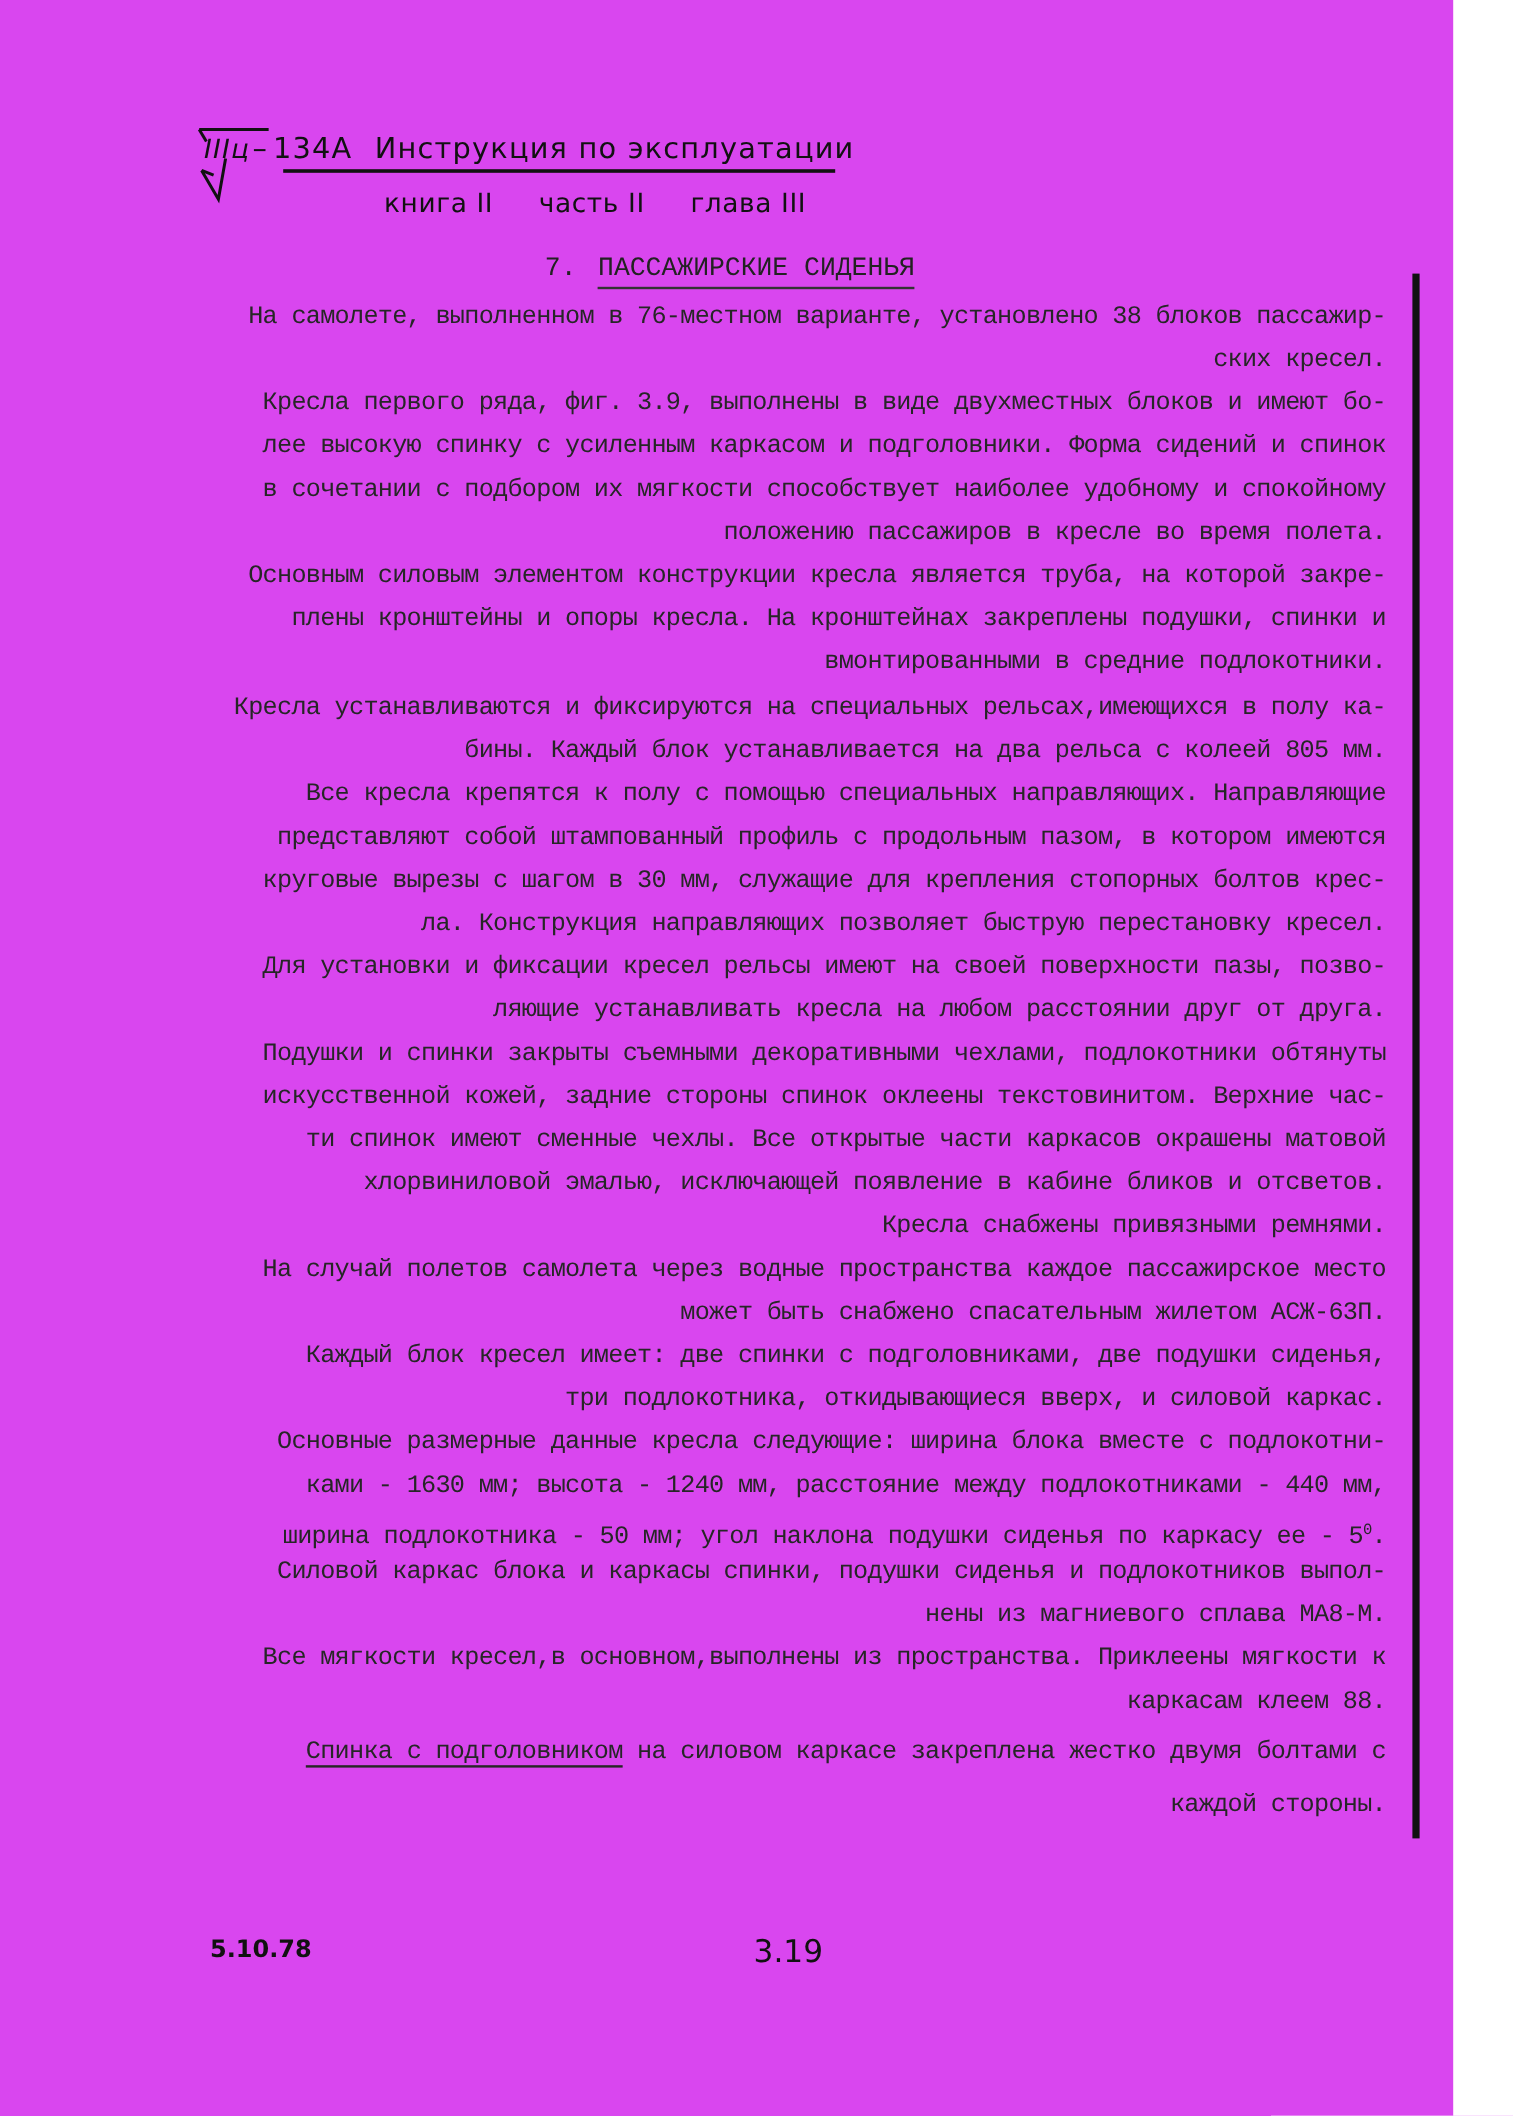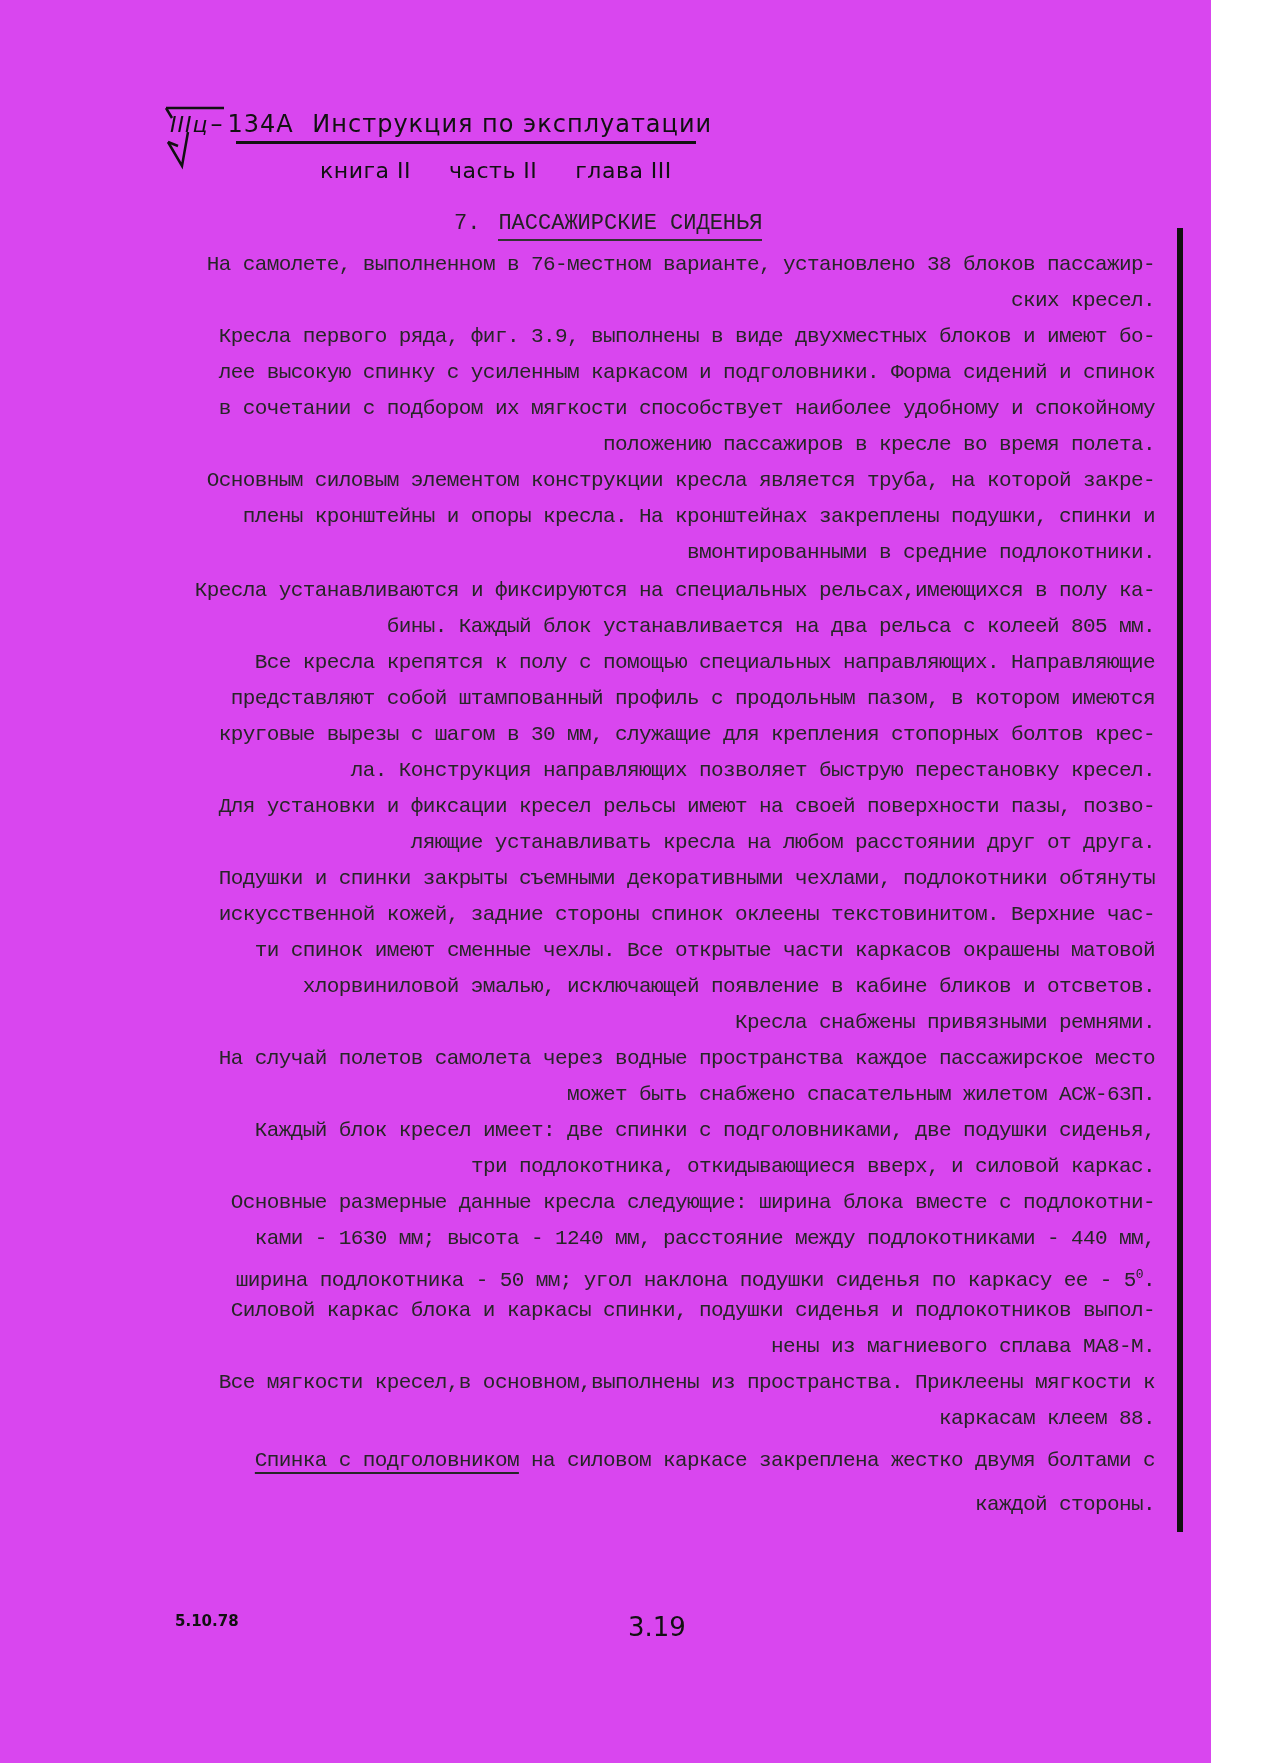--- a/index.html
+++ b/index.html
@@ -91,21 +91,21 @@
       position: absolute;
       left: 1177px; top: 228px;
       width: 6px; height: 1304px;
       background: #111;
     }
     
     .footer-date {
       position: absolute;
       left: 175px; top: 1612px;
       font-family: "DejaVu Sans", sans-serif;
-      font-size: 15px;
+      font-size: 20px;
       font-weight: bold;
       color: #111;
     }
     .footer-page {
       position: absolute;
       left: 628px; top: 1612px;
       font-family: "DejaVu Sans", sans-serif;
       font-size: 26px;
       color: #111;
     }

